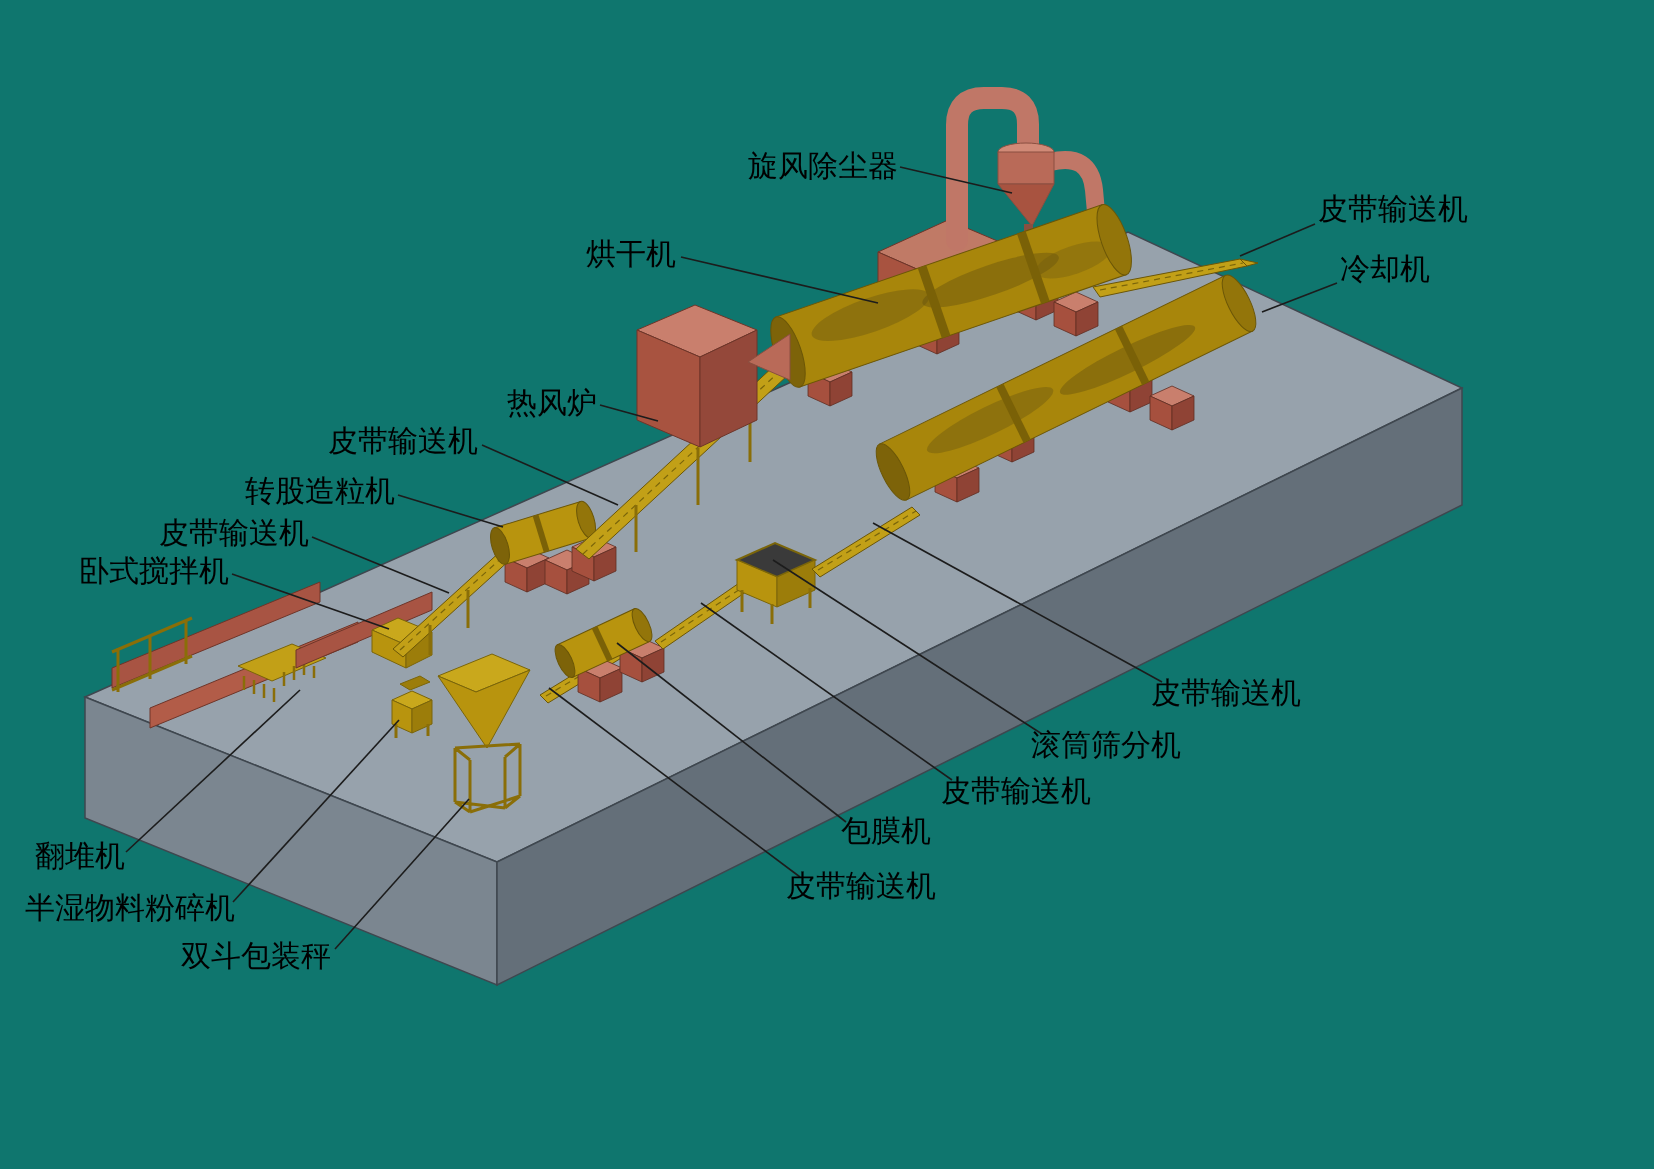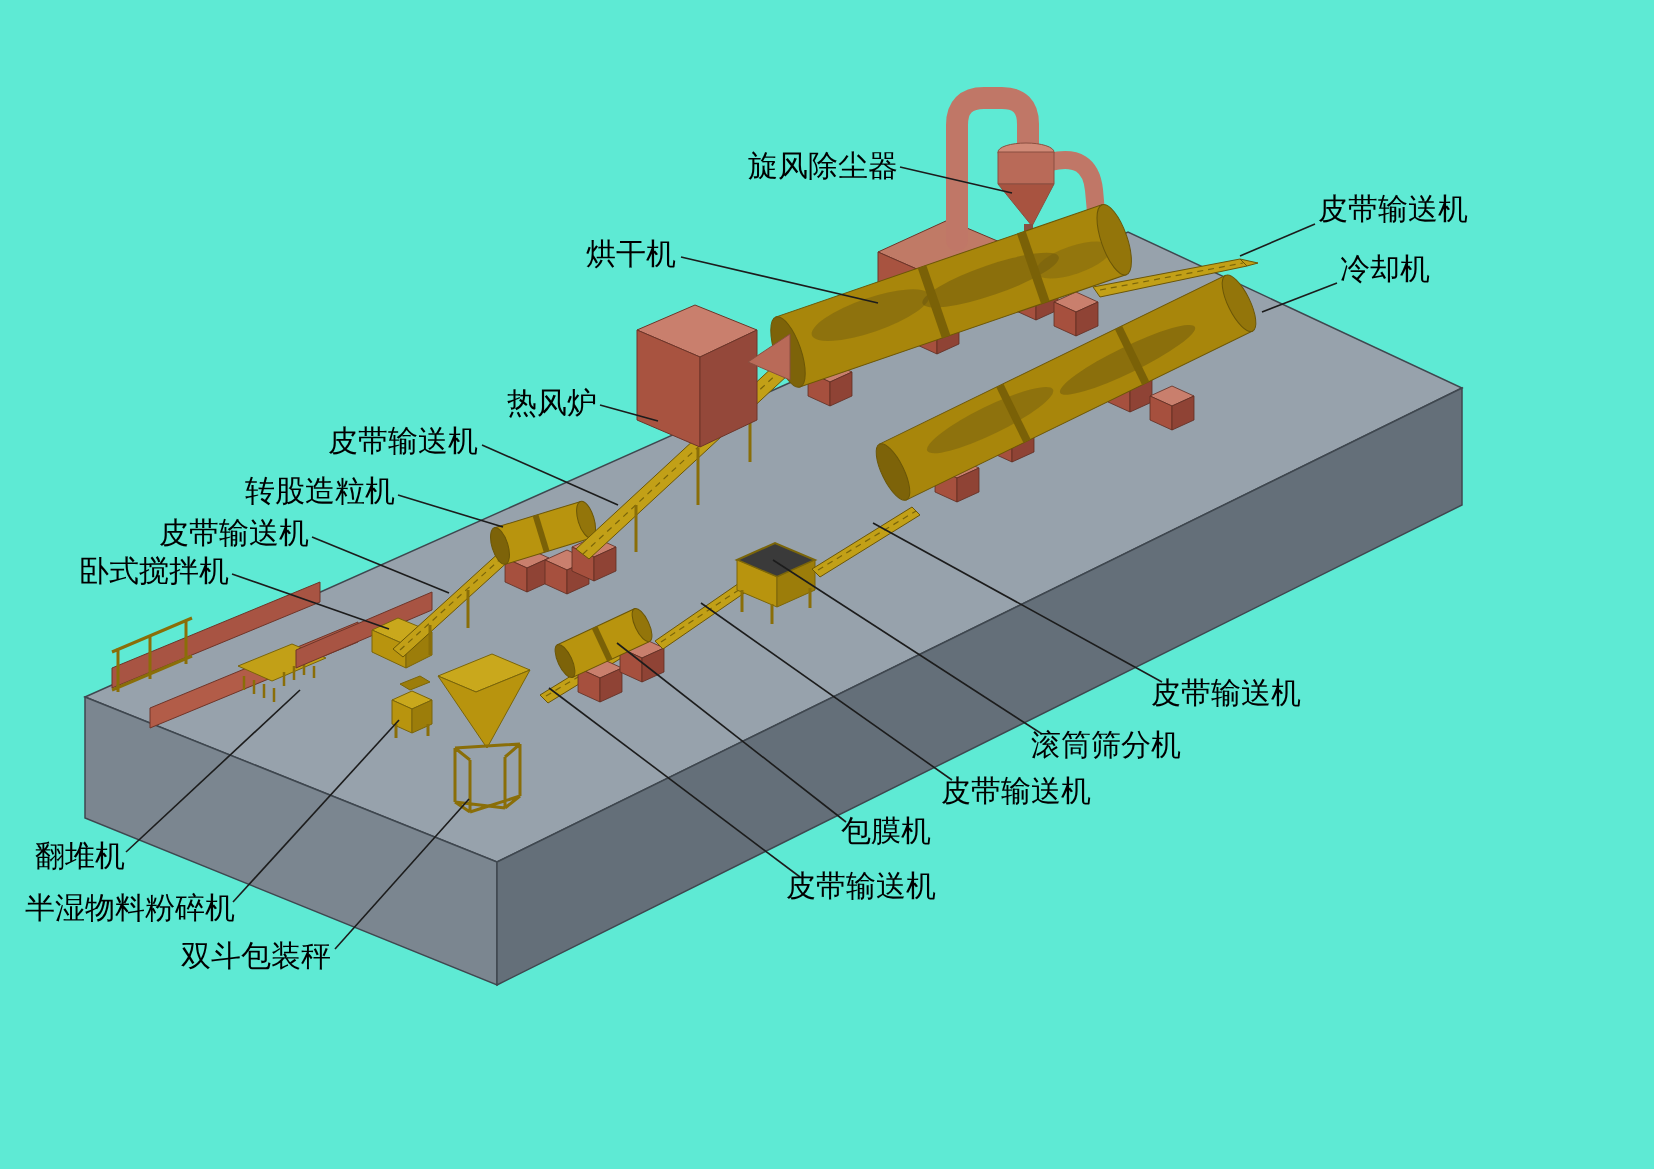--- a/index.html
+++ b/index.html
@@ -1,16 +1,16 @@
 <!DOCTYPE html>
 <html><head>
 <meta charset="utf-8">
 <style>
   html,body{margin:0;padding:0;background:#fff;}
-  .stage{position:relative;width:1654px;height:1169px;background:#5eead4;overflow:hidden;}
+  .stage{position:relative;width:1654px;height:1169px;background:#0f766e;overflow:hidden;}
   svg{position:absolute;left:0;top:0;}
   .label{font-family:"Liberation Serif","DejaVu Serif",serif;font-size:30px;fill:#000;}
   .leader{stroke:#1c1c1c;stroke-width:1.6;}
   .truss{fill:#c2a017;stroke:#6b5607;stroke-width:1;}
   .trussline{stroke:#7a650a;stroke-width:1.2;stroke-dasharray:6 5;fill:none;}
   .legs{stroke:#8a6e08;stroke-width:3;fill:none;}
 </style>
 </head>
 <body>
 

